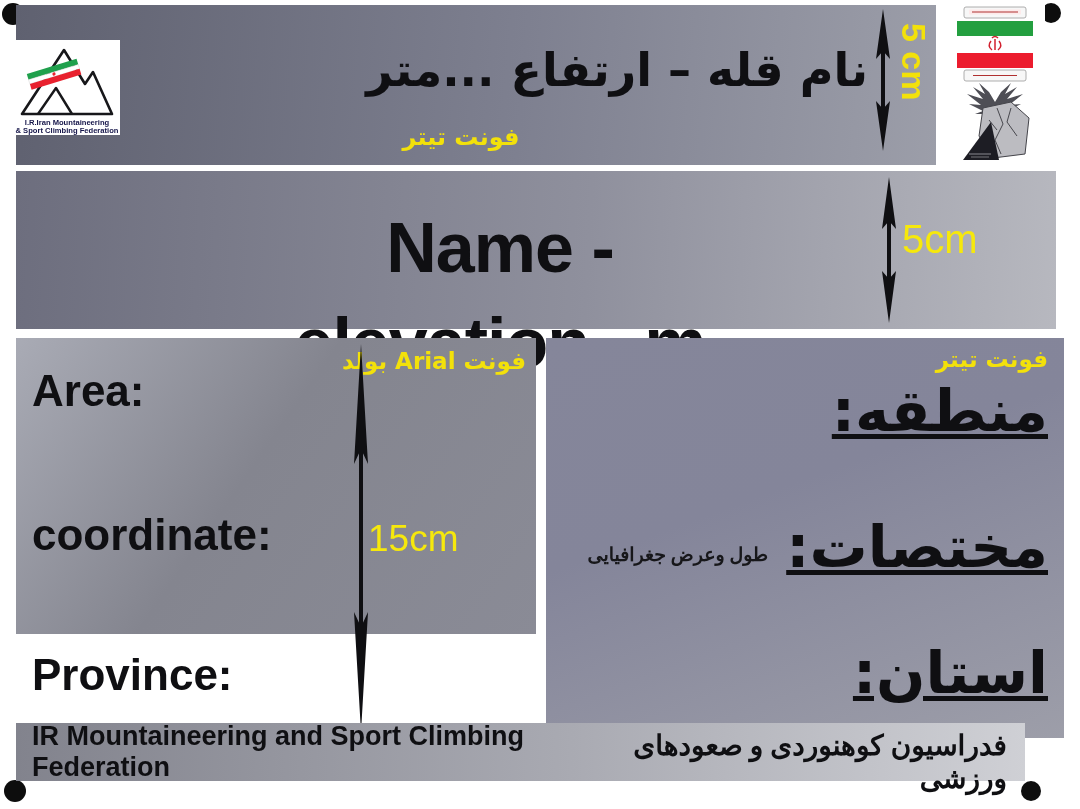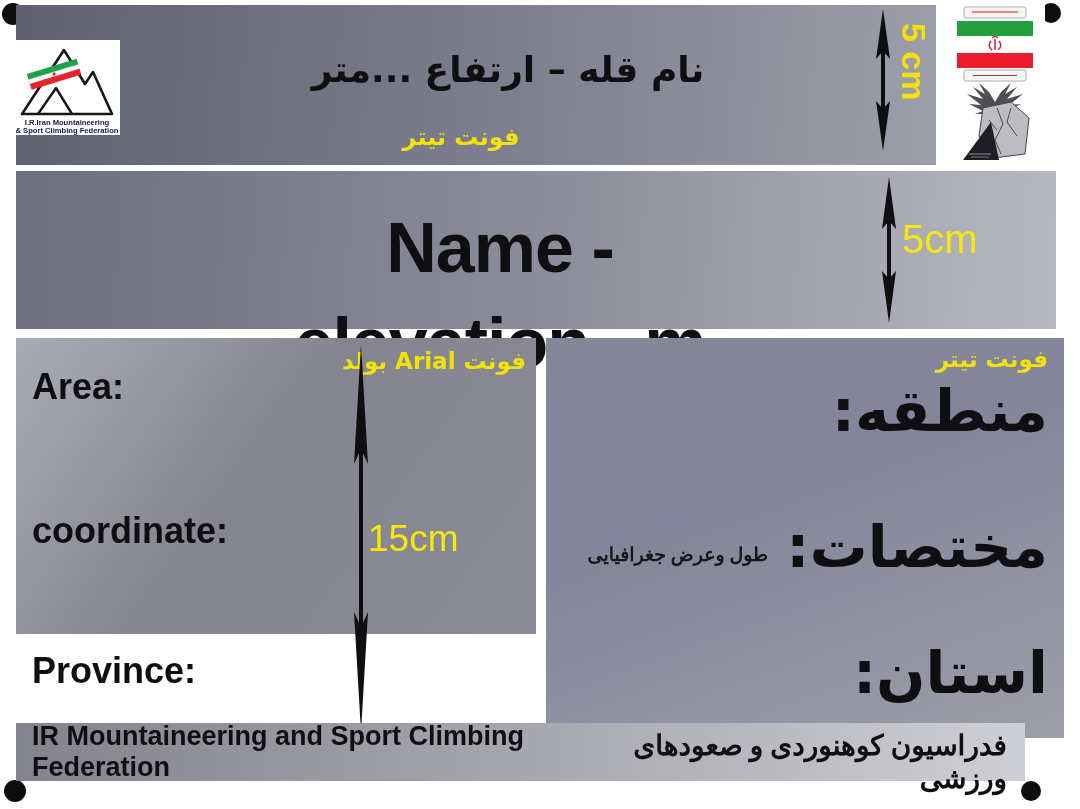--- a/index.html
+++ b/index.html
@@ -8,24 +8,24 @@
 
   .dot { position:absolute; background:#0d0d0d; border-radius:50%; }
   .dot-tl { left:2px;  top:3px;  width:22px; height:22px; }
   .dot-tr { left:1041px; top:3px; width:20px; height:20px; }
   .dot-bl { left:4px;  top:780px; width:22px; height:22px; }
   .dot-br { left:1021px; top:781px; width:20px; height:20px; }
 
   
   .section1 { position:absolute; left:16px; top:5px; width:920px; height:160px;
               background:linear-gradient(95deg,#5f6170 0%,#7e8090 55%,#9c9ea9 100%); }
-  .header-title { position:absolute; left:140px; right:76px; top:22px; height:86px;
-                  direction:rtl; text-align:center; color:#0f0f12;
+  .header-title { position:absolute; left:140px; right:68px; top:22px; height:86px;
+                  direction:rtl; color:#0f0f12;
                   font-family:"DejaVu Sans", sans-serif; font-weight:bold;
-                  font-size:36px; line-height:86px; letter-spacing:1px; }
+                  font-size:46px; line-height:86px; letter-spacing:1px; }
   .header-note { position:absolute; left:0; right:30px; top:118px; text-align:center;
                  direction:rtl; color:#f3e10a; font-family:"DejaVu Sans", sans-serif;
                  font-weight:bold; font-size:24px; }
   .header-dim { position:absolute; left:878px; top:18px; height:130px;
                 writing-mode:vertical-rl; text-orientation:mixed;
                 color:#f3e10a; font-weight:bold; font-size:34px; }
   .header-arrow { position:absolute; left:858px; top:4px; }
 
   
   .logo-left { position:absolute; left:14px; top:40px; width:106px; height:95px; background:#ffffff; }
@@ -40,41 +40,41 @@
   .name-arrow { position:absolute; left:864px; top:6px; }
   .name-dim { position:absolute; left:886px; top:46px; color:#f6e80c;
               font-size:40px; font-weight:normal; }
 
   
   .panel-left { position:absolute; left:16px; top:338px; width:520px; height:296px;
                 background:linear-gradient(125deg,#a9abb5 0%,#84858f 45%,#8a8b96 100%); }
   .pl-note { position:absolute; right:10px; top:10px; direction:rtl;
              color:#f3e10a; font-family:"DejaVu Sans", sans-serif;
              font-weight:bold; font-size:23px; }
-  .pl-field { position:absolute; left:16px; color:#0f0f12; font-weight:bold; font-size:36px; }
+  .pl-field { position:absolute; left:16px; color:#0f0f12; font-weight:bold; font-size:44px; }
   .pl-field-0 { top:28px; }
   .pl-field-1 { top:172px; }
   .pl-field-2 { top:312px; }
   .pl-arrow { position:absolute; left:335px; top:6px; }
   .pl-dim { position:absolute; left:352px; top:180px; color:#f6e80c; font-size:37px; }
 
   
   .panel-right { position:absolute; left:546px; top:338px; width:518px; height:400px;
                  direction:rtl;
                  background:linear-gradient(160deg,#85869a 0%,#84859a 40%,#9d9ea9 100%); }
   .pr-note { position:absolute; right:16px; top:8px; direction:rtl;
              color:#f3e10a; font-family:"DejaVu Sans", sans-serif;
              font-weight:bold; font-size:23px; }
   .pr-row { position:absolute; right:16px; display:flex; direction:rtl;
             align-items:center; gap:18px; }
   .pr-row-0 { top:34px; }
   .pr-row-1 { top:170px; }
   .pr-row-2 { top:296px; }
   .pr-label { color:#0f0f12; font-family:"DejaVu Sans", sans-serif;
-              font-weight:bold; font-size:58px; line-height:78px; }
+              font-weight:bold; font-size:58px; line-height:78px;text-decoration:underline; }
   .pr-small { color:#17171a; font-family:Liberation Serif, serif;
               font-weight:bold; font-size:19px; padding-top:14px; }
 
   
   .footer { position:absolute; left:16px; top:723px; width:1009px; height:58px;
             background:linear-gradient(90deg,#82838d 0%,#a9aab2 55%,#cfd0d5 100%);
             display:flex; align-items:center; justify-content:space-between;
             padding:0 18px 0 16px; }
   .footer-en { color:#0f0f12; font-weight:bold; font-size:27px; }
   .footer-fa { color:#0f0f12; direction:rtl; font-family:Liberation Serif, serif;

